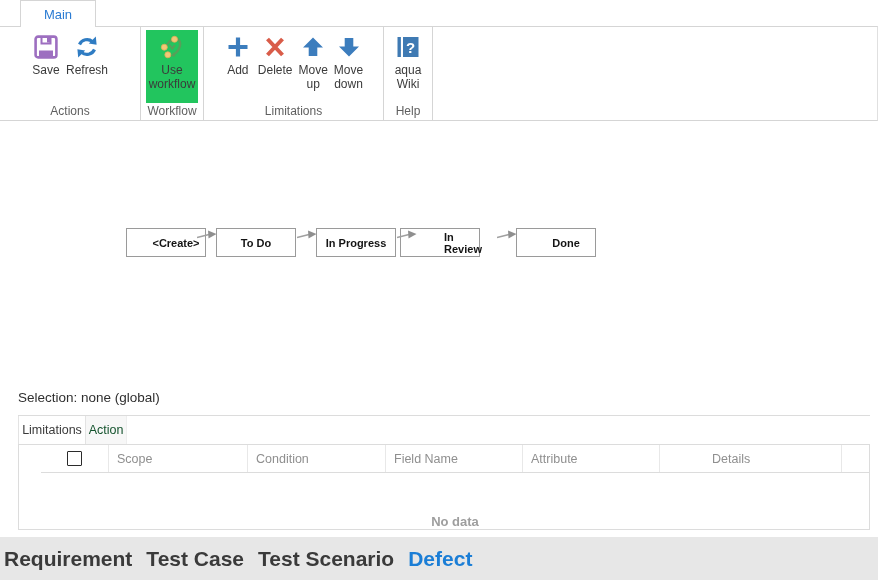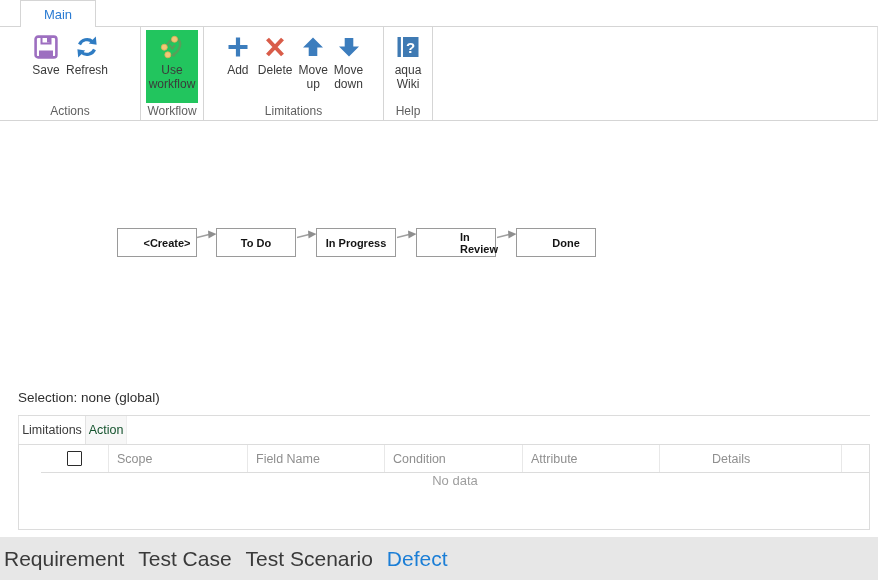--- a/index.html
+++ b/index.html
@@ -82,29 +82,29 @@
     font-size:12.5px; color:#8f8f8f; border-right:1px solid #e8e8e8; overflow:hidden;
   }
   .th-check { width:68px; justify-content:center; padding-left:0; }
   .th-scope { width:139px; } .th-field { width:137px; } .th-cond { width:138px; }
   .th-attr { width:137px; } .th-details { width:138px;margin-left:44px; }
   .th-last { flex:1; border-right:none; }
   .checkbox {
     width:15px; height:15px; box-sizing:border-box;
     border:1.6px solid #2b2b2b; border-radius:1px; background:#fff;
   }
-  .tbody { height:56px; display:flex; align-items:flex-start; justify-content:center; }
+  .tbody { height:56px; display:flex; align-items:flex-end; justify-content:center;font-weight:bold; }
   .nodata { font-size:13px; color:#9e9e9e; }
 
   
   .footer {
     position:absolute; left:0; top:537px; width:878px; height:43px;
     background:#e7e7e7; box-sizing:border-box;
     display:flex; align-items:center; padding-left:4px; gap:14px;
-    font-size:21px; color:#3a3a3a;
+    font-size:21px; color:#3a3a3a;font-weight:bold;
   }
   .footer-item { white-space:nowrap; }
   .footer-item.active { color:#1b7ed6; }
 </style>
 </head>
 <body>
 
 <div class="main-tab">Main</div>
 
 <div class="ribbon">
@@ -210,24 +210,24 @@
           </svg>
         </span>
         <span class="rbtn-label">aqua
 Wiki</span>
       </div>
     </div>
     <div class="group-label">Help</div>
   </div>
 </div>
 
-<div class="flow-node" style="left:117px;padding-left:20px;">&lt;Create&gt;</div>
+<div class="flow-node" style="left:126px;padding-left:20px;">&lt;Create&gt;</div>
 <div class="flow-node" style="left:216px;">To Do</div>
 <div class="flow-node" style="left:316px;">In Progress</div>
-<div class="flow-node" style="left:416px;padding-left:46px;">In Review</div>
+<div class="flow-node" style="left:400px;padding-left:46px;">In Review</div>
 <div class="flow-node" style="left:516px;padding-left:20px;">Done</div>
 
 <svg class="flow-arrow" style="left:197px;" width="20" height="12" viewBox="0 0 20 12">
   <line x1="0" y1="8.5" x2="12" y2="5.5" stroke="#a0a0a0" stroke-width="1.6"></line>
   <polygon points="11,1.5 19.5,5 11.5,9.5" fill="#8f8f8f"></polygon>
 </svg>
 <svg class="flow-arrow" style="left:297px;" width="20" height="12" viewBox="0 0 20 12">
   <line x1="0" y1="8.5" x2="12" y2="5.5" stroke="#a0a0a0" stroke-width="1.6"></line>
   <polygon points="11,1.5 19.5,5 11.5,9.5" fill="#8f8f8f"></polygon>
 </svg>
@@ -246,22 +246,22 @@
   <div class="ptab ptab-limitations">Limitations</div>
   <div class="ptab ptab-action">Action</div>
 </div>
 
 <div class="ltable">
   <div class="thead">
     <div class="th th-check">
       <span class="checkbox"></span>
     </div>
     <div class="th th-scope">Scope</div>
+    <div class="th th-cond">Condition</div>
     <div class="th th-field">Field Name</div>
-    <div class="th th-cond">Condition</div>
     <div class="th th-attr">Attribute</div>
     <div class="th th-details">Details</div>
     <div class="th th-last"></div>
   </div>
   <div class="tbody">
     <span class="nodata">No data</span>
   </div>
 </div>
 
 <div class="footer">

